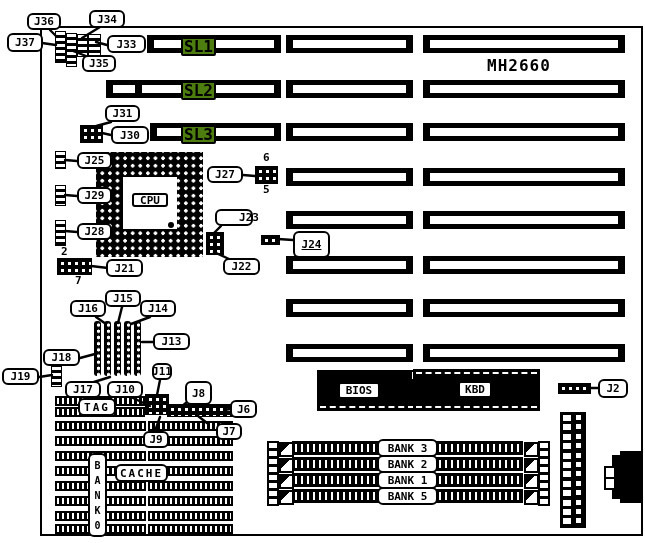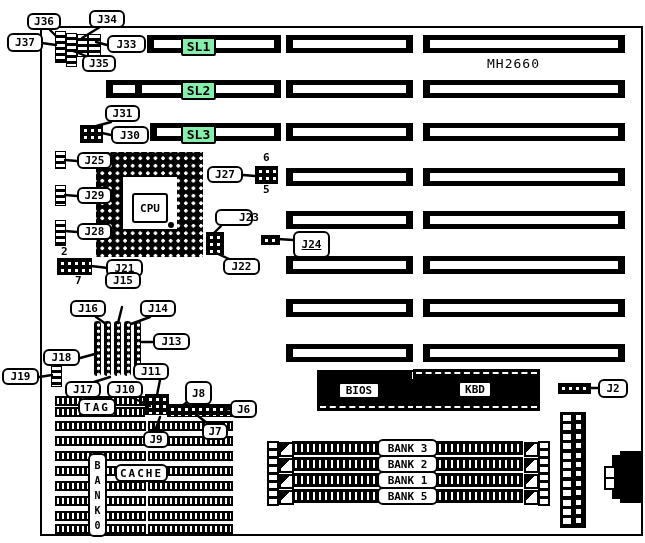--- a/index.html
+++ b/index.html
@@ -3,22 +3,22 @@
 <meta charset="utf-8">
 <style>
   html,body{margin:0;padding:0;background:#fff;}
   .page{position:relative;width:645px;height:543px;background:#fff;overflow:hidden;
         font-family:"DejaVu Sans Mono","Liberation Mono",monospace;}
   .pcb{position:absolute;left:40px;top:26px;width:599px;height:506px;border:2px solid #000;background:#fff;}
   
   .bar{position:absolute;height:18px;background:#000;z-index:2;}
   .bar i{position:absolute;left:7px;right:7px;top:5px;bottom:5px;background:#fff;}
   .bar b{position:absolute;top:0;bottom:0;width:7px;background:#000;z-index:3;}
-  .slbox{position:absolute;z-index:4;background:#86efac;border:2px solid #000;border-radius:2px;
-         font-weight:bold;font-size:13px;display:flex;align-items:center;justify-content:center;}
+  .slbox{position:absolute;z-index:4;background:#4d7c0f;border:2px solid #000;border-radius:2px;
+         font-weight:bold;font-size:16px;display:flex;align-items:center;justify-content:center;}
   
   .jlabel{position:absolute;z-index:6;background:#fff;border:2px solid #000;border-radius:6px;
           font-weight:bold;font-size:11px;display:flex;align-items:center;justify-content:center;
           padding:0 2px;box-sizing:border-box;}
   .pnum{position:absolute;z-index:6;font-weight:bold;font-size:11px;color:#000;}
   
   .pins{position:absolute;z-index:2;background-color:#000;border:1px solid #000;
         background-image:radial-gradient(circle,#fff 1.5px,rgba(0,0,0,0) 1.9px);
         background-size:7px 7px;background-position:1px 1px;}
   .vpins{position:absolute;z-index:2;border:1px solid #000;
@@ -50,21 +50,21 @@
   .romchip .dash-t{position:absolute;left:3px;right:3px;top:3px;border-top:2px dashed #fff;}
   .romchip .tick{position:absolute;right:3px;top:2px;width:2px;height:7px;background:#fff;}
   
   .pwr{position:absolute;left:560px;top:412px;width:26px;height:116px;background:#000;z-index:2;}
   .pwr .c1{position:absolute;left:3px;top:3px;bottom:3px;width:8px;
            background:repeating-linear-gradient(180deg,#fff 0 6px,#000 6px 9.4px);}
   .pwr .c2{position:absolute;left:16px;top:3px;bottom:3px;width:5px;
            background:repeating-linear-gradient(180deg,#fff 0 5px,#000 5px 9.4px);}
   .blk{position:absolute;background:#000;z-index:2;}
   .wsq{position:absolute;width:8px;height:9px;border:2px solid #000;background:#fff;z-index:2;}
-  .model{position:absolute;z-index:3;font-size:13px;font-weight:normal;letter-spacing:1px;color:#000;}
+  .model{position:absolute;z-index:3;font-size:16px;font-weight:bold;letter-spacing:1px;color:#000;}
   .leaders{position:absolute;left:0;top:0;z-index:5;pointer-events:none;}
 </style>
 </head>
 <body>
 
 <div class="page">
 
   <div class="pcb"></div>
   <div class="model" style="left:487px;top:56px;">MH2660</div>
 
@@ -154,21 +154,21 @@
   <div class="pstrip" style="left:94px;top:321px;"></div>
   <div class="pstrip" style="left:104px;top:321px;"></div>
   <div class="pstrip" style="left:114px;top:321px;"></div>
   <div class="pstrip" style="left:124px;top:321px;"></div>
   <div class="pstrip" style="left:134px;top:321px;"></div>
 
   <div class="cpusocket">
     <div class="cpuinner"></div>
     <div class="cpudot"></div>
   </div>
-  <div class="jlabel" style="left:132px;top:193px;width:36px;height:30px;border-radius:3px;">CPU</div>
+  <div class="jlabel" style="left:132px;top:193px;width:36px;height:14px;border-radius:3px;">CPU</div>
 
   <div class="chip" style="left:55px;top:396px;width:90px;"></div>
   <div class="chip" style="left:55px;top:407px;width:90px;"></div>
   <div class="chip" style="left:55px;top:421px;width:91px;"></div>
   <div class="chip" style="left:55px;top:436px;width:91px;"></div>
   <div class="chip" style="left:55px;top:451px;width:91px;"></div>
   <div class="chip" style="left:55px;top:466px;width:91px;"></div>
   <div class="chip" style="left:55px;top:481px;width:91px;"></div>
   <div class="chip" style="left:55px;top:496px;width:91px;"></div>
   <div class="chip" style="left:55px;top:511px;width:91px;"></div>
@@ -276,32 +276,32 @@
   <div class="jlabel" style="left:105px;top:105px;width:35px;height:17px;">J31</div>
   <div class="jlabel" style="left:111px;top:126px;width:38px;height:18px;">J30</div>
   <div class="jlabel" style="left:77px;top:152px;width:35px;height:17px;">J25</div>
   <div class="jlabel" style="left:77px;top:187px;width:35px;height:17px;">J29</div>
   <div class="jlabel" style="left:77px;top:223px;width:35px;height:17px;">J28</div>
   <div class="jlabel" style="left:207px;top:166px;width:36px;height:17px;">J27</div>
   <div class="jlabel" style="left:215px;top:209px;width:36px;height:17px;padding-left:32px;">J23</div>
   <div class="jlabel" style="left:223px;top:258px;width:37px;height:17px;">J22</div>
   <div class="jlabel" style="left:293px;top:231px;width:37px;height:27px;text-decoration:underline;">J24</div>
   <div class="jlabel" style="left:106px;top:259px;width:37px;height:18px;">J21</div>
-  <div class="jlabel" style="left:105px;top:272px;width:36px;height:17px;">J15</div>
+  <div class="jlabel" style="left:105px;top:290px;width:36px;height:17px;">J15</div>
   <div class="jlabel" style="left:70px;top:300px;width:36px;height:17px;text-align:center;">J16</div>
   <div class="jlabel" style="left:140px;top:300px;width:36px;height:17px;">J14</div>
   <div class="jlabel" style="left:153px;top:333px;width:37px;height:17px;">J13</div>
   <div class="jlabel" style="left:43px;top:349px;width:37px;height:17px;">J18</div>
   <div class="jlabel" style="left:2px;top:368px;width:37px;height:17px;">J19</div>
   <div class="jlabel" style="left:65px;top:381px;width:36px;height:17px;">J17</div>
   <div class="jlabel" style="left:107px;top:381px;width:36px;height:17px;">J10</div>
-  <div class="jlabel" style="left:133px;top:363px;width:36px;height:17px;">J11</div>
+  <div class="jlabel" style="left:152px;top:363px;width:20px;height:17px;">J11</div>
   <div class="jlabel" style="left:185px;top:381px;width:27px;height:24px;">J8</div>
   <div class="jlabel" style="left:143px;top:431px;width:26px;height:17px;">J9</div>
-  <div class="jlabel" style="left:202px;top:423px;width:26px;height:17px;text-align:center;">J7</div>
+  <div class="jlabel" style="left:216px;top:423px;width:26px;height:17px;text-align:center;">J7</div>
   <div class="jlabel" style="left:230px;top:400px;width:27px;height:18px;">J6</div>
   <div class="jlabel" style="left:598px;top:379px;width:30px;height:19px;">J2</div>
 
   <div class="pnum" style="left:263px;top:151px;">6</div>
   <div class="pnum" style="left:263px;top:183px;">5</div>
   <div class="pnum" style="left:61px;top:245px;">2</div>
   <div class="pnum" style="left:75px;top:274px;">7</div>
 
 </div>
 

